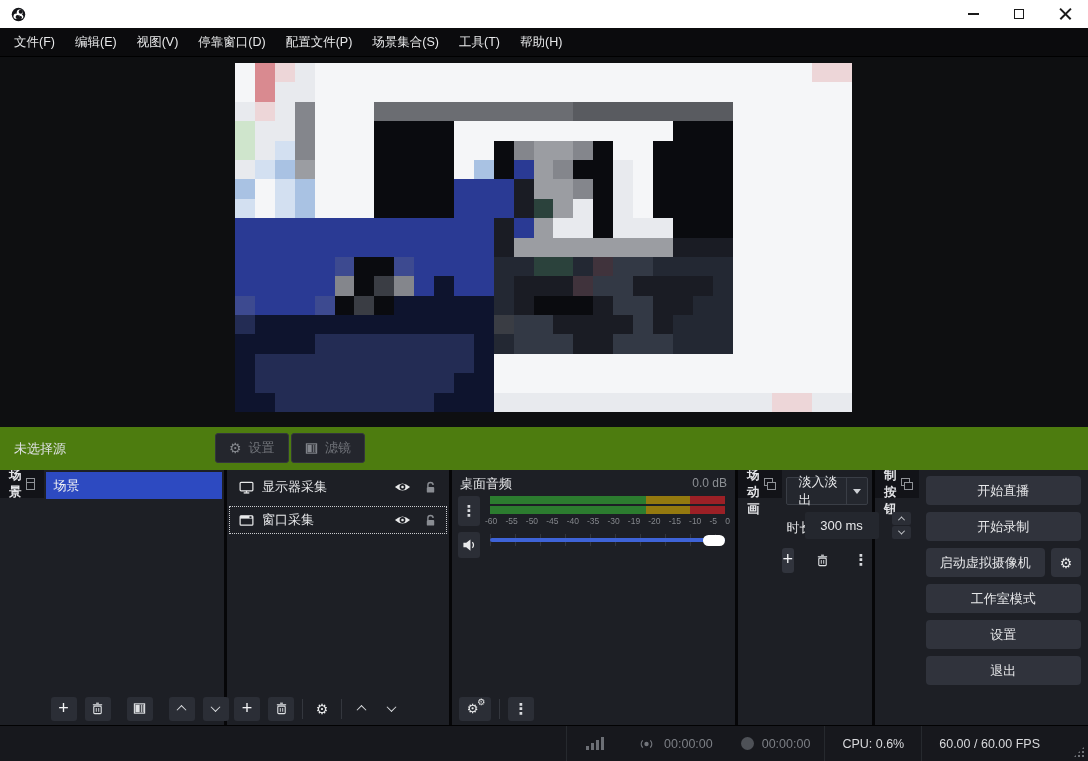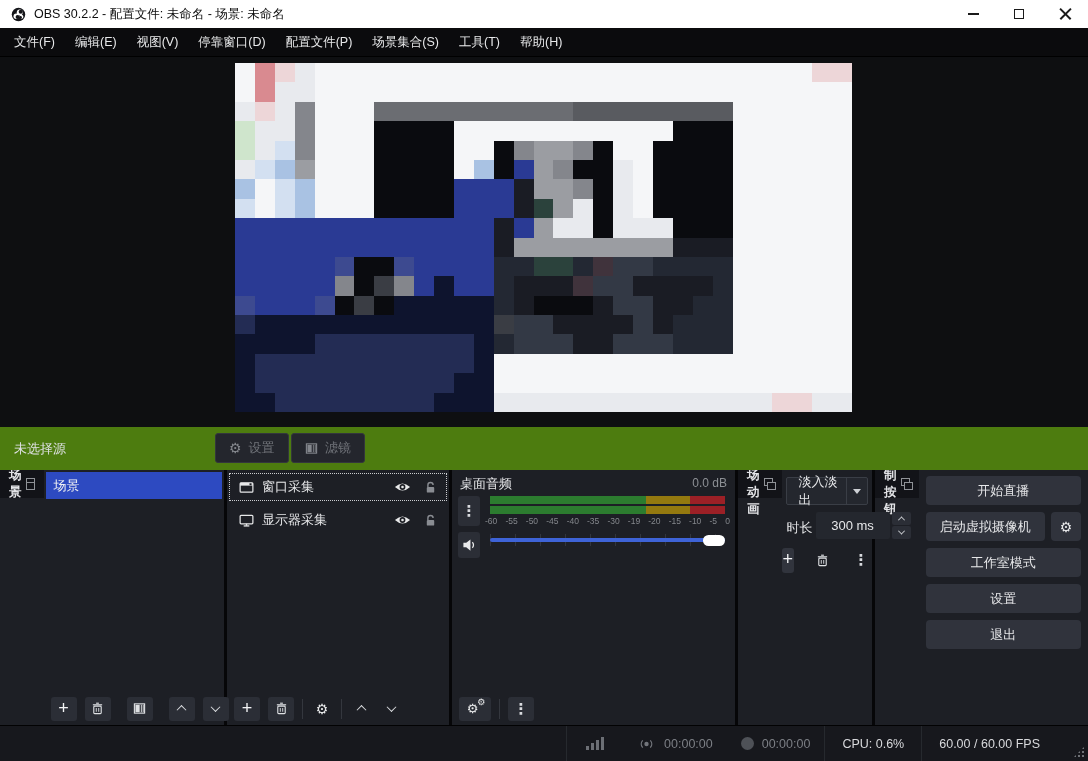--- a/index.html
+++ b/index.html
@@ -83,21 +83,21 @@
   .m-handle { position:absolute; right:0; top:0.5px; width:22px; height:11px; background:#ffffff; border-radius:5.5px; }
   .adv-gear { position:relative; font-size:13px; color:#e8e9ea; line-height:1; padding-right:5px; }
   .adv-gear .g2 { position:absolute; right:-2px; top:-4px; font-size:9px; }
 
   
   .t-select { position:absolute; left:4px; top:7px; right:4px; height:28px; background:#24272e; border:1px solid #3a3e46; border-radius:2px; display:flex; align-items:center; }
   .t-select-label { padding-left:12px; font-size:13px; color:#e6e7e9; }
   .t-caret { margin-left:auto; width:23px; align-self:stretch; border-left:1px solid #3a3e46; display:flex; align-items:center; justify-content:center; }
   .caret-down { width:0; height:0; border-left:4.5px solid transparent; border-right:4.5px solid transparent; border-top:5.5px solid #cdd0d4; }
   .t-dur-label { position:absolute; left:5px; top:49px; font-size:13px; color:#e6e7e9; }
-  .t-spin { position:absolute; left:34px; top:42px; width:74px; height:27px; background:#24272e; border-radius:2px;
+  .t-spin { position:absolute; left:23px; top:42px; width:74px; height:27px; background:#24272e; border-radius:2px;
             display:flex; align-items:center; justify-content:center; font-size:13px; color:#e6e7e9; }
   .t-spin-btns { position:absolute; left:110px; top:42px; width:19px; height:27px; display:flex; flex-direction:column; gap:1px; }
   .t-spin-btns .cell { flex:1; background:#2b2e36; border-radius:2px; display:flex; align-items:center; justify-content:center; }
   .chev-s { display:inline-block; width:5px; height:5px; border-left:1.5px solid #cdd0d4; border-top:1.5px solid #cdd0d4; }
   .chev-s.up { transform:rotate(45deg) translate(1px,1px); }
   .chev-s.down { transform:rotate(225deg) translate(1px,1px); }
   .t-actions { position:absolute; left:0; right:0; top:76px; height:28px; display:flex; align-items:center; justify-content:center; gap:17px; }
   .t-plus { width:27px; height:25px; background:#31343d; border-radius:3px; display:flex; align-items:center; justify-content:center; }
 
   
@@ -129,21 +129,20 @@
 <div class="titlebar">
   <svg class="logo" viewBox="0 0 16 16">
     <circle cx="8" cy="8" r="7.2" fill="#141519"></circle>
     <circle cx="9.3" cy="5.9" r="3.2" fill="#ffffff"></circle>
     <circle cx="10.4" cy="5.1" r="2.2" fill="#141519"></circle>
     <circle cx="5.6" cy="9.8" r="2.9" fill="#ffffff"></circle>
     <circle cx="7" cy="10.6" r="2.1" fill="#141519"></circle>
     <circle cx="11.1" cy="10.3" r="2.1" fill="#ffffff"></circle>
     <circle cx="10.1" cy="11.2" r="1.5" fill="#141519"></circle>
   </svg>
-  <span class="title">OBS 30.2.2 - 配置文件: 未命名 - 场景: 未命名</span>
   <div class="win-controls">
     <div class="win-btn">
         <div class="glyph-min"></div>
       </div>
     <div class="win-btn">
         <div class="glyph-max"></div>
       </div>
     <div class="win-btn">
         <div class="glyph-close"></div>
       </div>
@@ -783,46 +782,46 @@
           </div>
         <div class="tool-btn">
             <span class="chev down"></span>
           </div>
       </div>
     </div>
   </div>
 
   <div class="dock dock-sources">
     <div class="dock-body">
-      <div class="src-row focused">
+      <div class="src-row">
         <svg width="15" height="15" viewBox="0 0 16 16">
-          <rect x="1.2" y="3" width="13.6" height="10" rx="1" fill="none" stroke="#e8e9ea" stroke-width="1.3"></rect>
-          <rect x="1.2" y="3" width="13.6" height="3" fill="#e8e9ea"></rect>
-          <rect x="11.2" y="3.5" width="2.2" height="2" fill="#1d1f25"></rect>
+          <rect x="1.2" y="2.5" width="13.6" height="9" rx="1" fill="none" stroke="#e8e9ea" stroke-width="1.3"></rect>
+          <line x1="8" y1="11.5" x2="8" y2="13.6" stroke="#e8e9ea" stroke-width="1.4"></line>
+          <line x1="5" y1="13.8" x2="11" y2="13.8" stroke="#e8e9ea" stroke-width="1.4"></line>
         </svg>
-        <span>窗口采集</span>
+        <span>显示器采集</span>
         <span class="src-right">
           <svg width="17" height="12" viewBox="0 0 18 12">
             <path d="M1 6 Q9 -1.5 17 6 Q9 13.5 1 6 Z" fill="#e8e9ea"></path>
               <circle cx="9" cy="6" r="3.1" fill="#1d1f25"></circle>
               <circle cx="9" cy="6" r="1.4" fill="#e8e9ea"></circle>
           </svg>
           <svg width="13" height="13" viewBox="0 0 14 14">
             <path d="M4.2 6.5 V4.4 a2.8 2.8 0 0 1 5.6 0" fill="none" stroke="#898c92" stroke-width="1.5"></path>
             <rect x="3" y="6.5" width="8" height="6" rx="1" fill="#898c92"></rect>
           </svg>
         </span>
       </div>
-      <div class="src-row">
+      <div class="src-row focused">
         <svg width="15" height="15" viewBox="0 0 16 16">
-          <rect x="1.2" y="2.5" width="13.6" height="9" rx="1" fill="none" stroke="#e8e9ea" stroke-width="1.3"></rect>
-          <line x1="8" y1="11.5" x2="8" y2="13.6" stroke="#e8e9ea" stroke-width="1.4"></line>
-          <line x1="5" y1="13.8" x2="11" y2="13.8" stroke="#e8e9ea" stroke-width="1.4"></line>
+          <rect x="1.2" y="3" width="13.6" height="10" rx="1" fill="none" stroke="#e8e9ea" stroke-width="1.3"></rect>
+          <rect x="1.2" y="3" width="13.6" height="3" fill="#e8e9ea"></rect>
+          <rect x="11.2" y="3.5" width="2.2" height="2" fill="#1d1f25"></rect>
         </svg>
-        <span>显示器采集</span>
+        <span>窗口采集</span>
         <span class="src-right">
           <svg width="17" height="12" viewBox="0 0 18 12">
             <path d="M1 6 Q9 -1.5 17 6 Q9 13.5 1 6 Z" fill="#e8e9ea"></path>
               <circle cx="9" cy="6" r="3.1" fill="#1d1f25"></circle>
               <circle cx="9" cy="6" r="1.4" fill="#e8e9ea"></circle>
           </svg>
           <svg width="13" height="13" viewBox="0 0 14 14">
             <path d="M4.2 6.5 V4.4 a2.8 2.8 0 0 1 5.6 0" fill="none" stroke="#898c92" stroke-width="1.5"></path>
             <rect x="3" y="6.5" width="8" height="6" rx="1" fill="#898c92"></rect>
           </svg>
@@ -954,20 +953,21 @@
   <div class="dock dock-controls">
     <div class="dock-header">
       <span class="dock-title">控制按钮</span>
       <div class="popout">
           <div class="b"></div>
           <div class="f"></div>
         </div>
     </div>
     <div class="dock-body ctl-body">
       <div class="ctl-btn">开始直播</div>
+      <div class="ctl-btn">开始录制</div>
       <div class="ctl-row">
         <div class="ctl-btn">启动虚拟摄像机</div>
         <div class="ctl-btn ctl-gear">
             <span class="gear-white">⚙</span>
           </div>
       </div>
       <div class="ctl-btn">工作室模式</div>
       <div class="ctl-btn">设置</div>
       <div class="ctl-btn">退出</div>
     </div>

